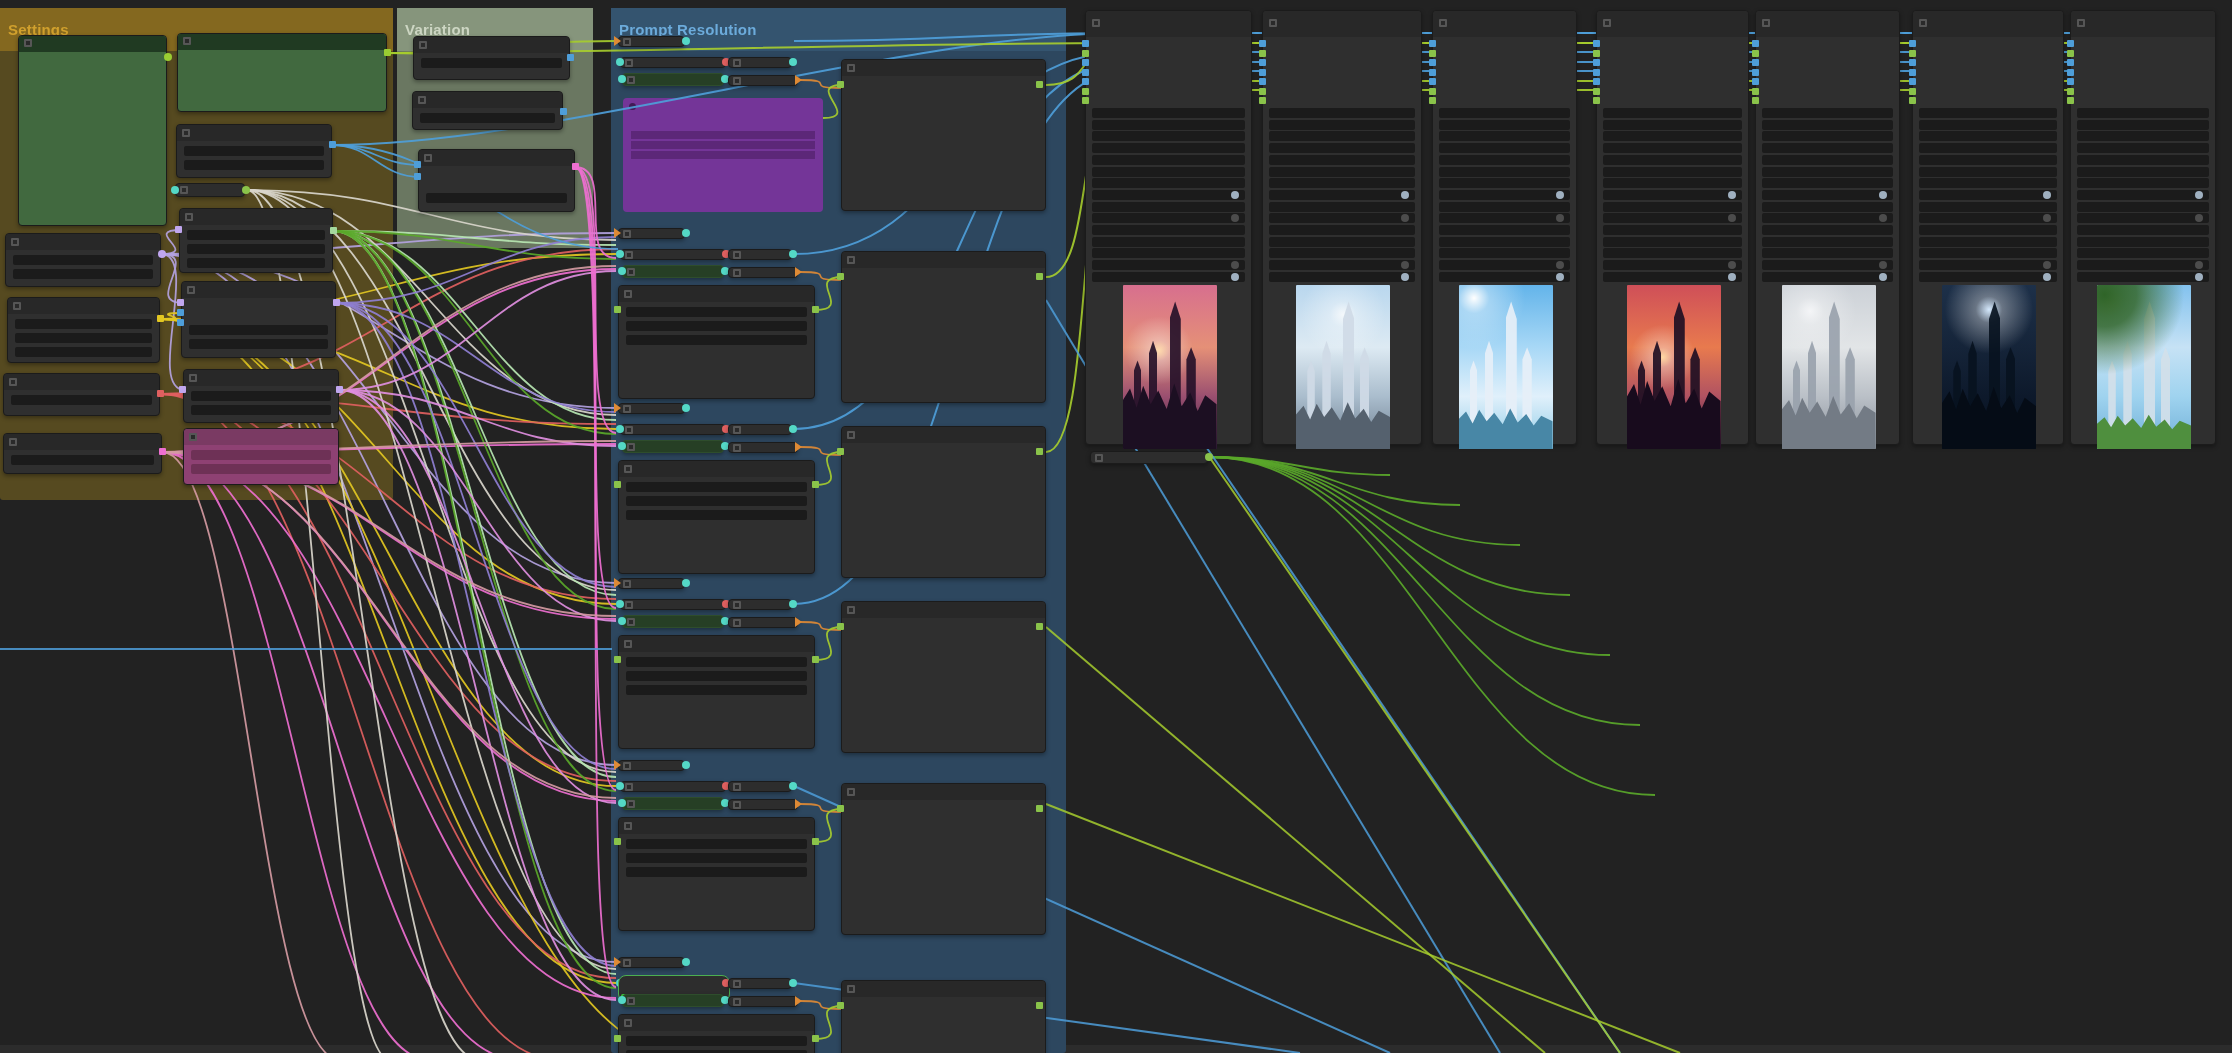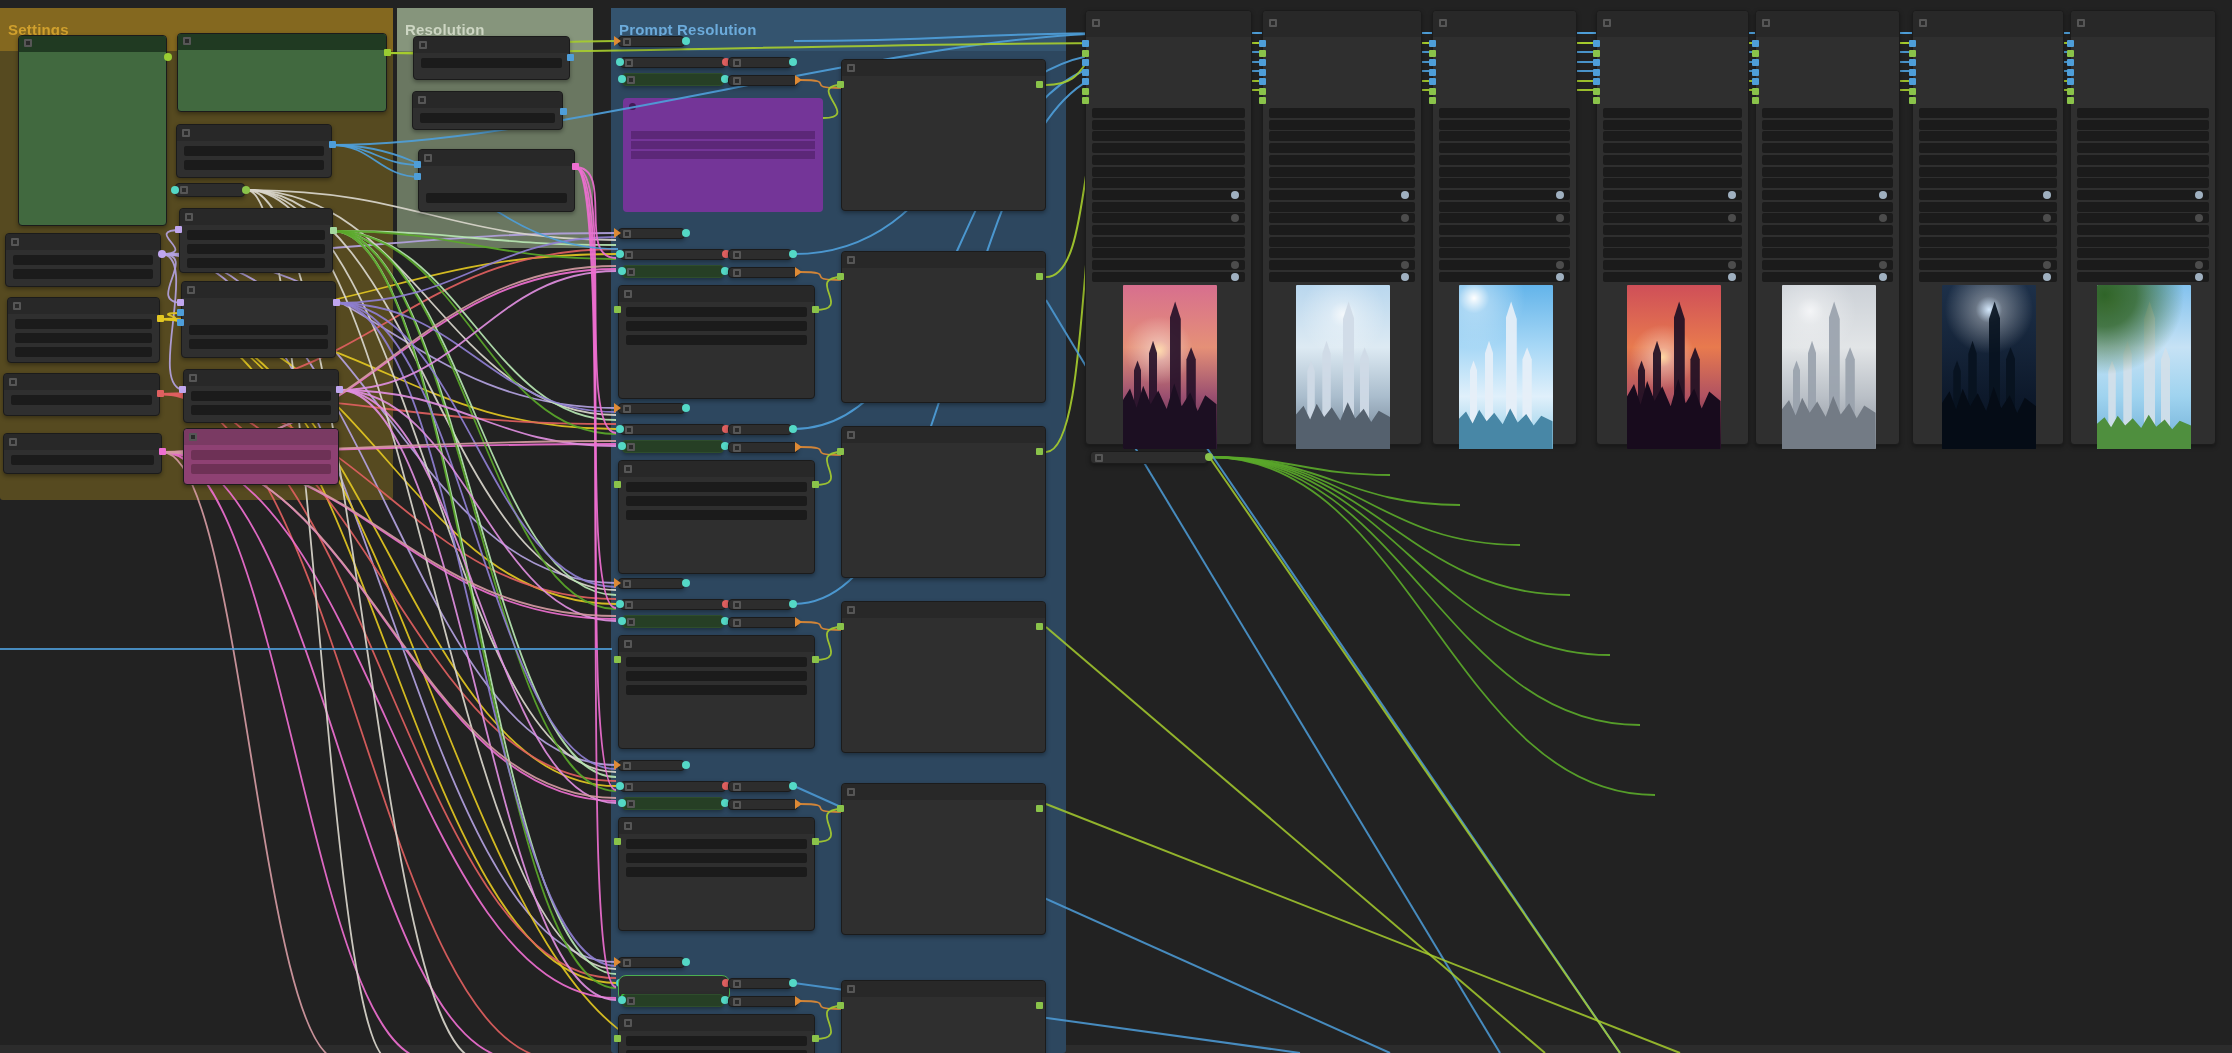--- a/index.html
+++ b/index.html
@@ -33,21 +33,21 @@
 <div id="app">
   <div id="bottom-bar"></div>
   <div id="group-layer">
       <div class="group" style="left: 0px; top: 8px; width: 393px; height: 492px; background: rgb(86, 74, 32);">
         <div class="group-header" style="background: rgb(132, 104, 31);">
           <div class="group-label" style="color: rgb(208, 160, 45);">Settings</div>
         </div>
       </div>
       <div class="group" style="left: 397px; top: 8px; width: 196px; height: 240px; background: rgb(106, 119, 97);">
         <div class="group-header" style="background: rgb(134, 149, 124);">
-          <div class="group-label" style="color: rgb(205, 214, 195);">Resolution</div>
+          <div class="group-label" style="color: rgb(205, 214, 195);">Variation</div>
         </div>
       </div>
       <div class="group" style="left: 611px; top: 8px; width: 455px; height: 1045px; background: rgb(45, 71, 95);">
         <div class="group-header" style="background: rgb(52, 84, 111);">
           <div class="group-label" style="color: rgb(108, 171, 219);">Prompt Resolution</div>
         </div>
       </div>
       <div style="position: absolute; left: 623px; top: 98px; width: 200px; height: 114px; background: rgba(126, 51, 160, 0.88); border-radius: 4px;">
         <div style="position: absolute; left: 8px; right: 8px; top: 33px; height: 8px; background: rgba(35, 5, 45, 0.3);"></div>
         <div style="position: absolute; left: 8px; right: 8px; top: 43px; height: 8px; background: rgba(35, 5, 45, 0.3);"></div>

